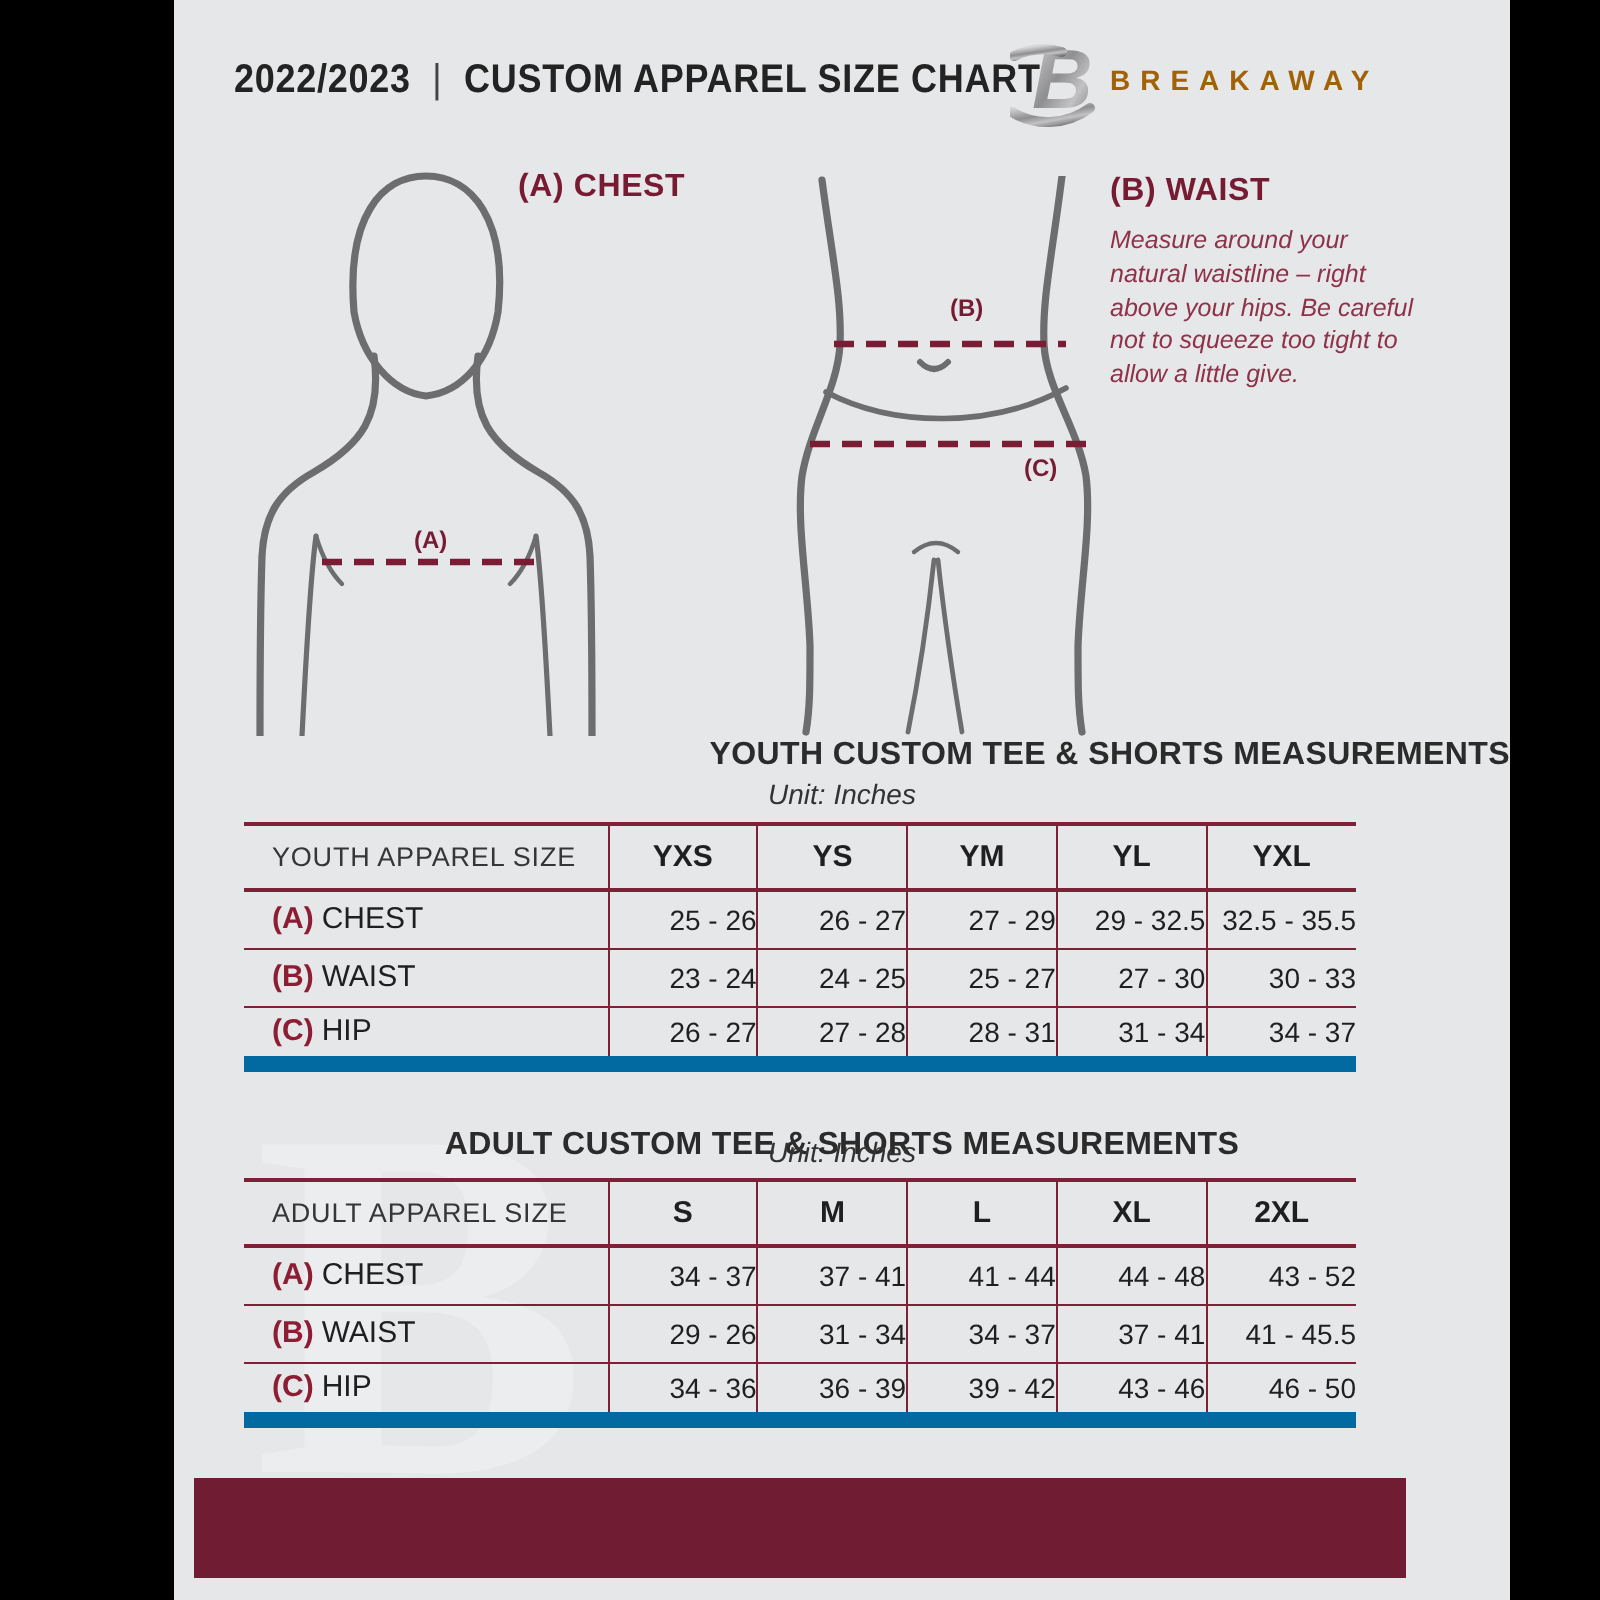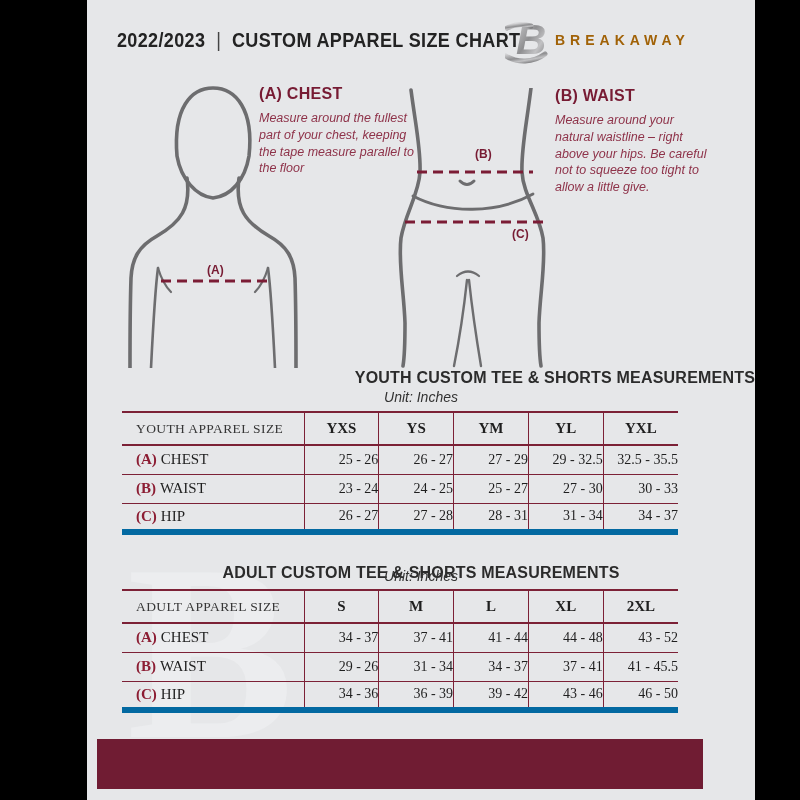--- a/index.html
+++ b/index.html
@@ -31,21 +31,21 @@
                font-family:"Liberation Serif", serif; font-weight:bold;
                font-size:250px; line-height:1; color:#f1f2f4; opacity:.6; }
 
   
   .tbl-title { position:absolute; left:0; width:100%; text-align:center; z-index:1;
                font-weight:bold; font-size:16px; color:#2b2b2b; letter-spacing:.2px; }
   .tbl-unit  { position:absolute; left:0; width:100%; text-align:center; z-index:1;
                font-style:italic; font-size:14px; color:#333; }
   table.size { position:absolute; left:35px; width:556px; z-index:1;
                border-collapse:collapse; table-layout:fixed;
-               border-top:2px solid #7c2136; border-bottom:6px solid #0369a1;font-family:Liberation Serif, serif; }
+               border-top:2px solid #7c2136; border-bottom:8px solid #0369a1; }
   table.size th, table.size td { border:1.5px solid #7c2136; border-top-width:1.5px; }
   table.size th:first-child, table.size td:first-child { border-left:none; }
   table.size th:last-child,  table.size td:last-child  { border-right:none; }
   table.size thead tr { height:33px; }
   table.size thead th { border-bottom-width:2px; }
   table.size tbody tr { height:29px; }
   th.lbl-h { text-align:left; padding-left:14px; font-weight:normal; font-size:13.5px;
              letter-spacing:.4px; color:#363636; }
   th.size-h { text-align:center; font-weight:bold; font-size:15px; color:#1f1f1f; }
   td.lbl { text-align:left; padding-left:14px; font-size:15px; color:#1f1f1f; }
@@ -105,21 +105,20 @@
       <path d="M 82,192 C 85,220 89,248 94,278" stroke-width="2.4"></path>
     </g>
     <path d="M 30,84 L 146,84" stroke="#7b1c35" stroke-width="3.2" stroke-dasharray="10 6" fill="none"></path>
     <path d="M 18,134 L 158,134" stroke="#7b1c35" stroke-width="3.2" stroke-dasharray="10 6" fill="none"></path>
   </svg>
   <span class="dash-label" style="left:388px; top:147px;">(B)</span>
   <span class="dash-label" style="left:425px; top:227px;">(C)</span>
 
   <div class="sec" style="left:172px; top:85px; width:156px;">
     <h3>(A) CHEST</h3>
-    <p>Measure around the fullest part of your chest, keeping the tape measure parallel to the floor</p>
   </div>
   <div class="sec" style="left:468px; top:87px;">
     <h3>(B) WAIST</h3>
     <p>Measure around your natural waistline – right above your hips. Be careful not to squeeze too tight to allow a little give.</p>
   </div>
 
   <div class="watermark">B</div>
 
   <div class="tbl-title" style="top:369px;text-align:right;">YOUTH CUSTOM TEE &amp; SHORTS MEASUREMENTS</div>
   <div class="tbl-unit" style="top:389px;">Unit: Inches</div>

